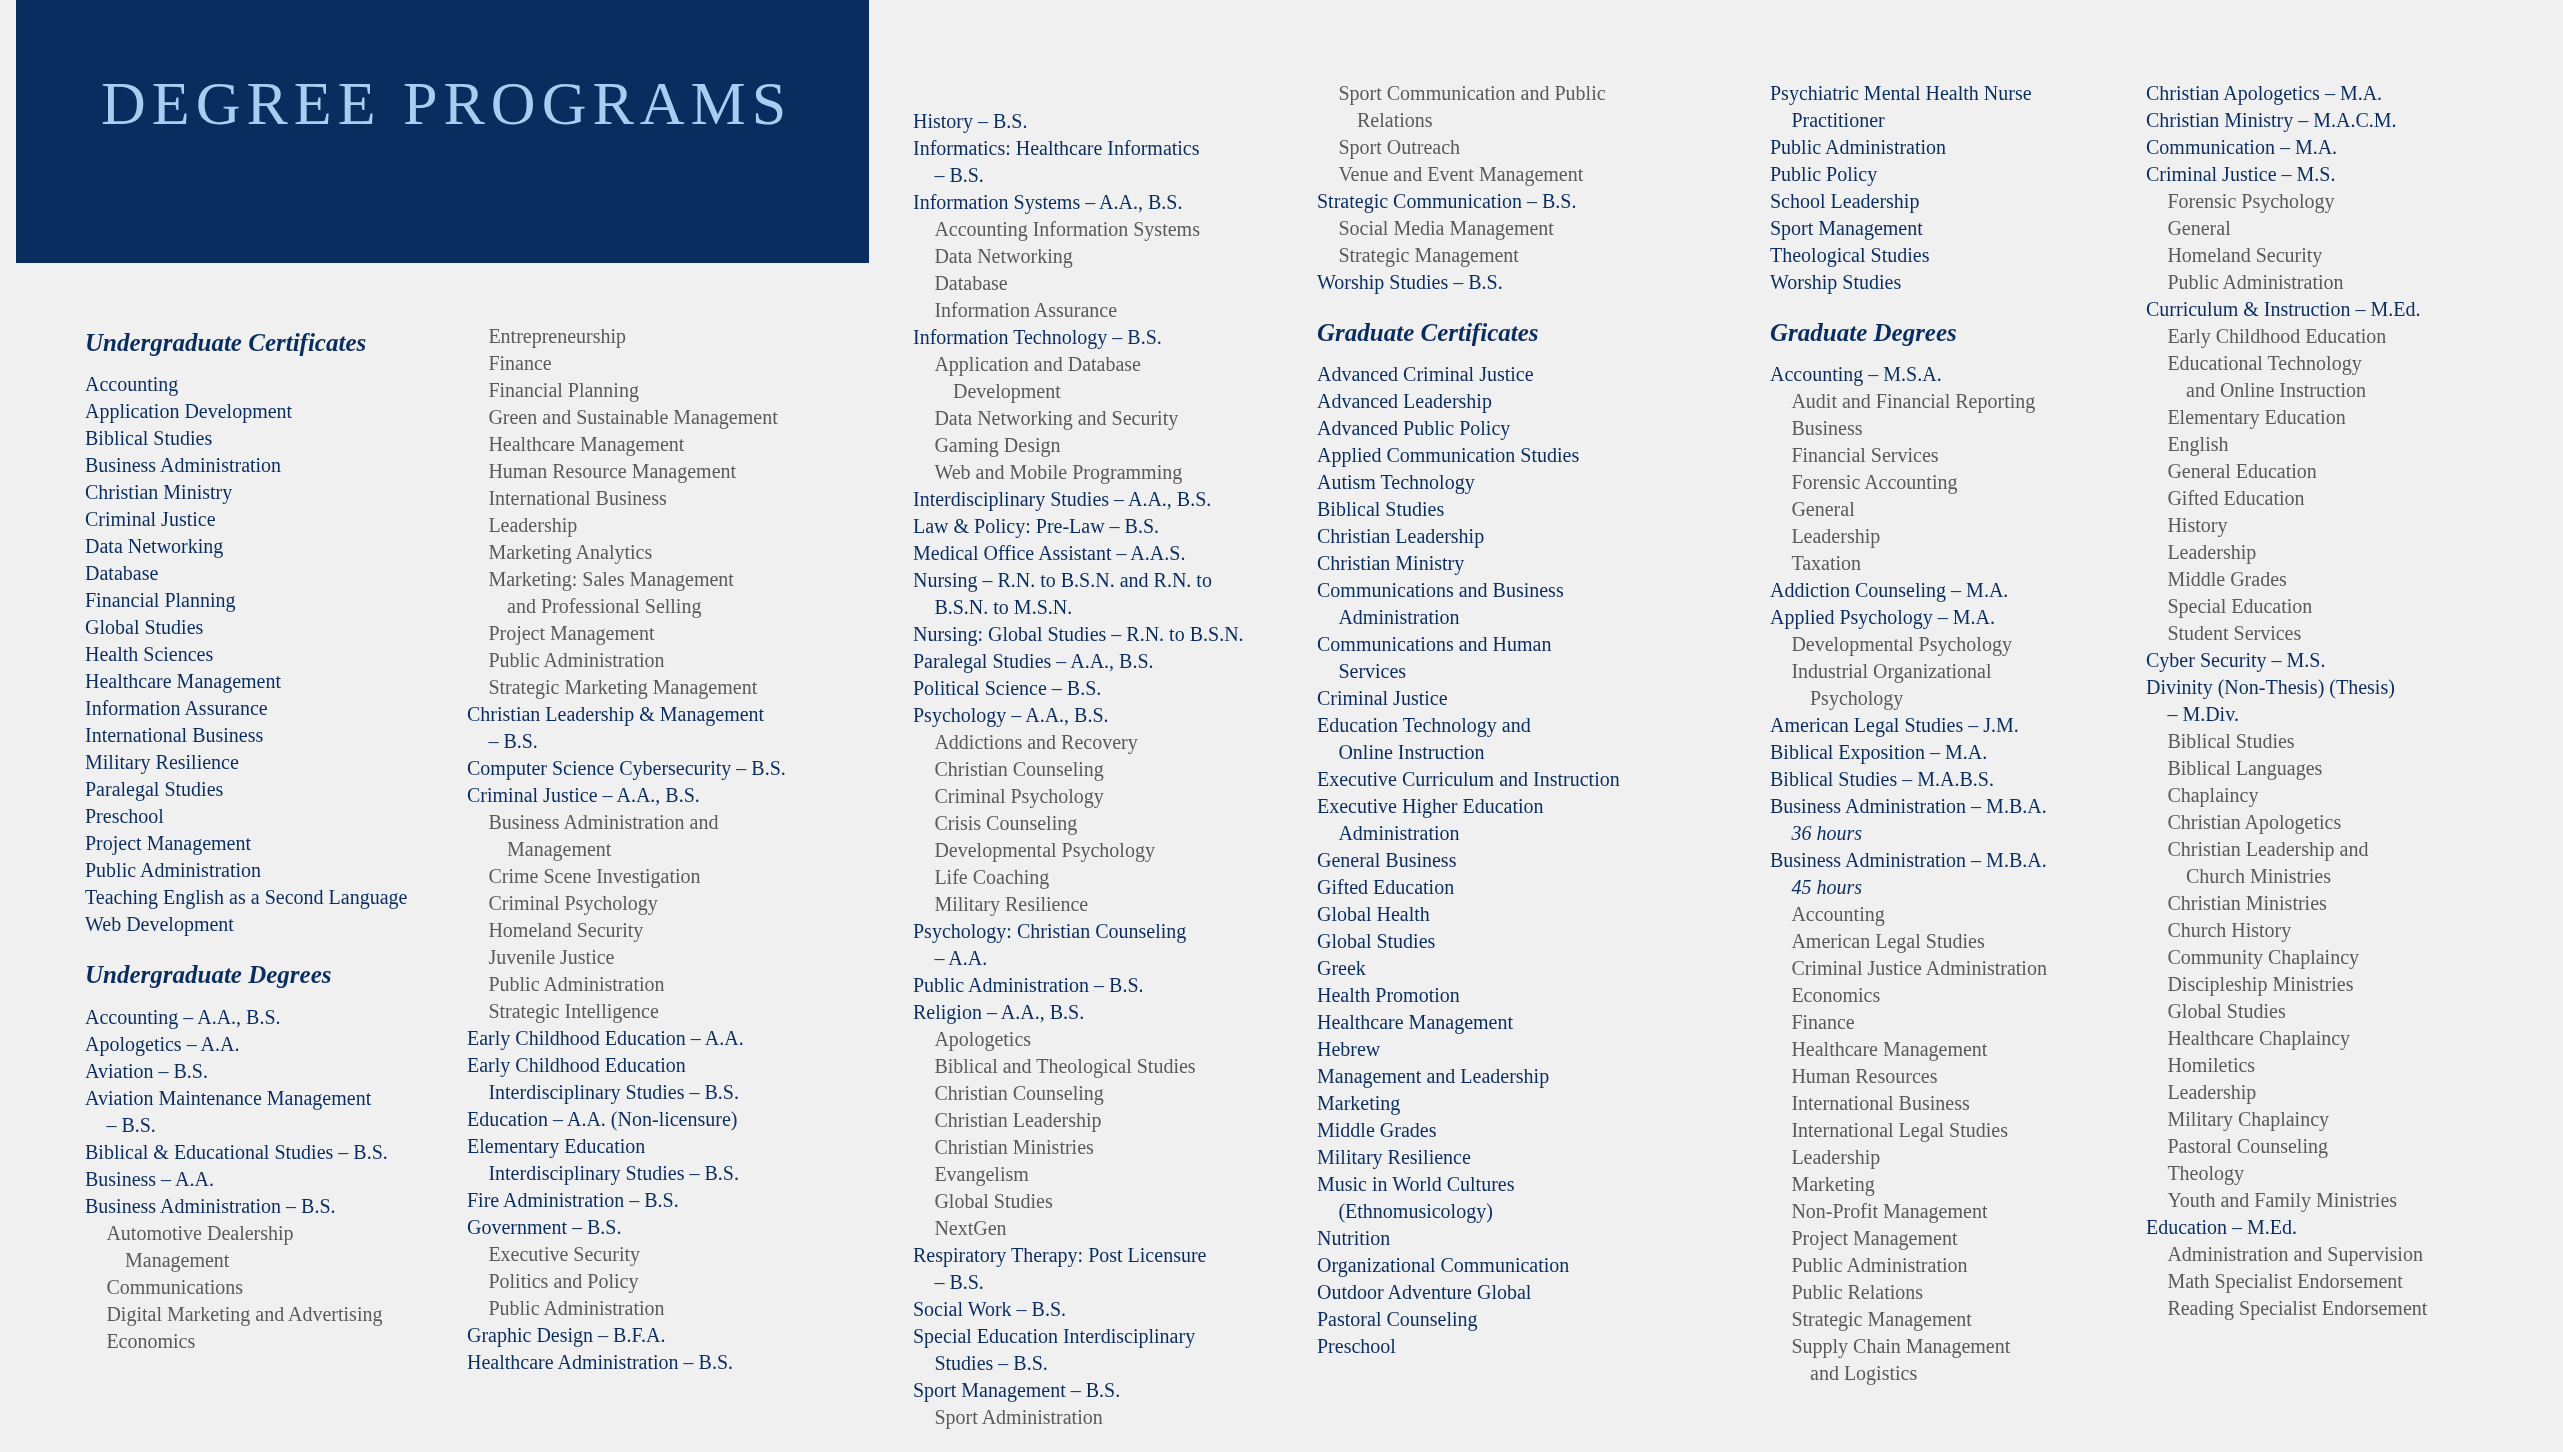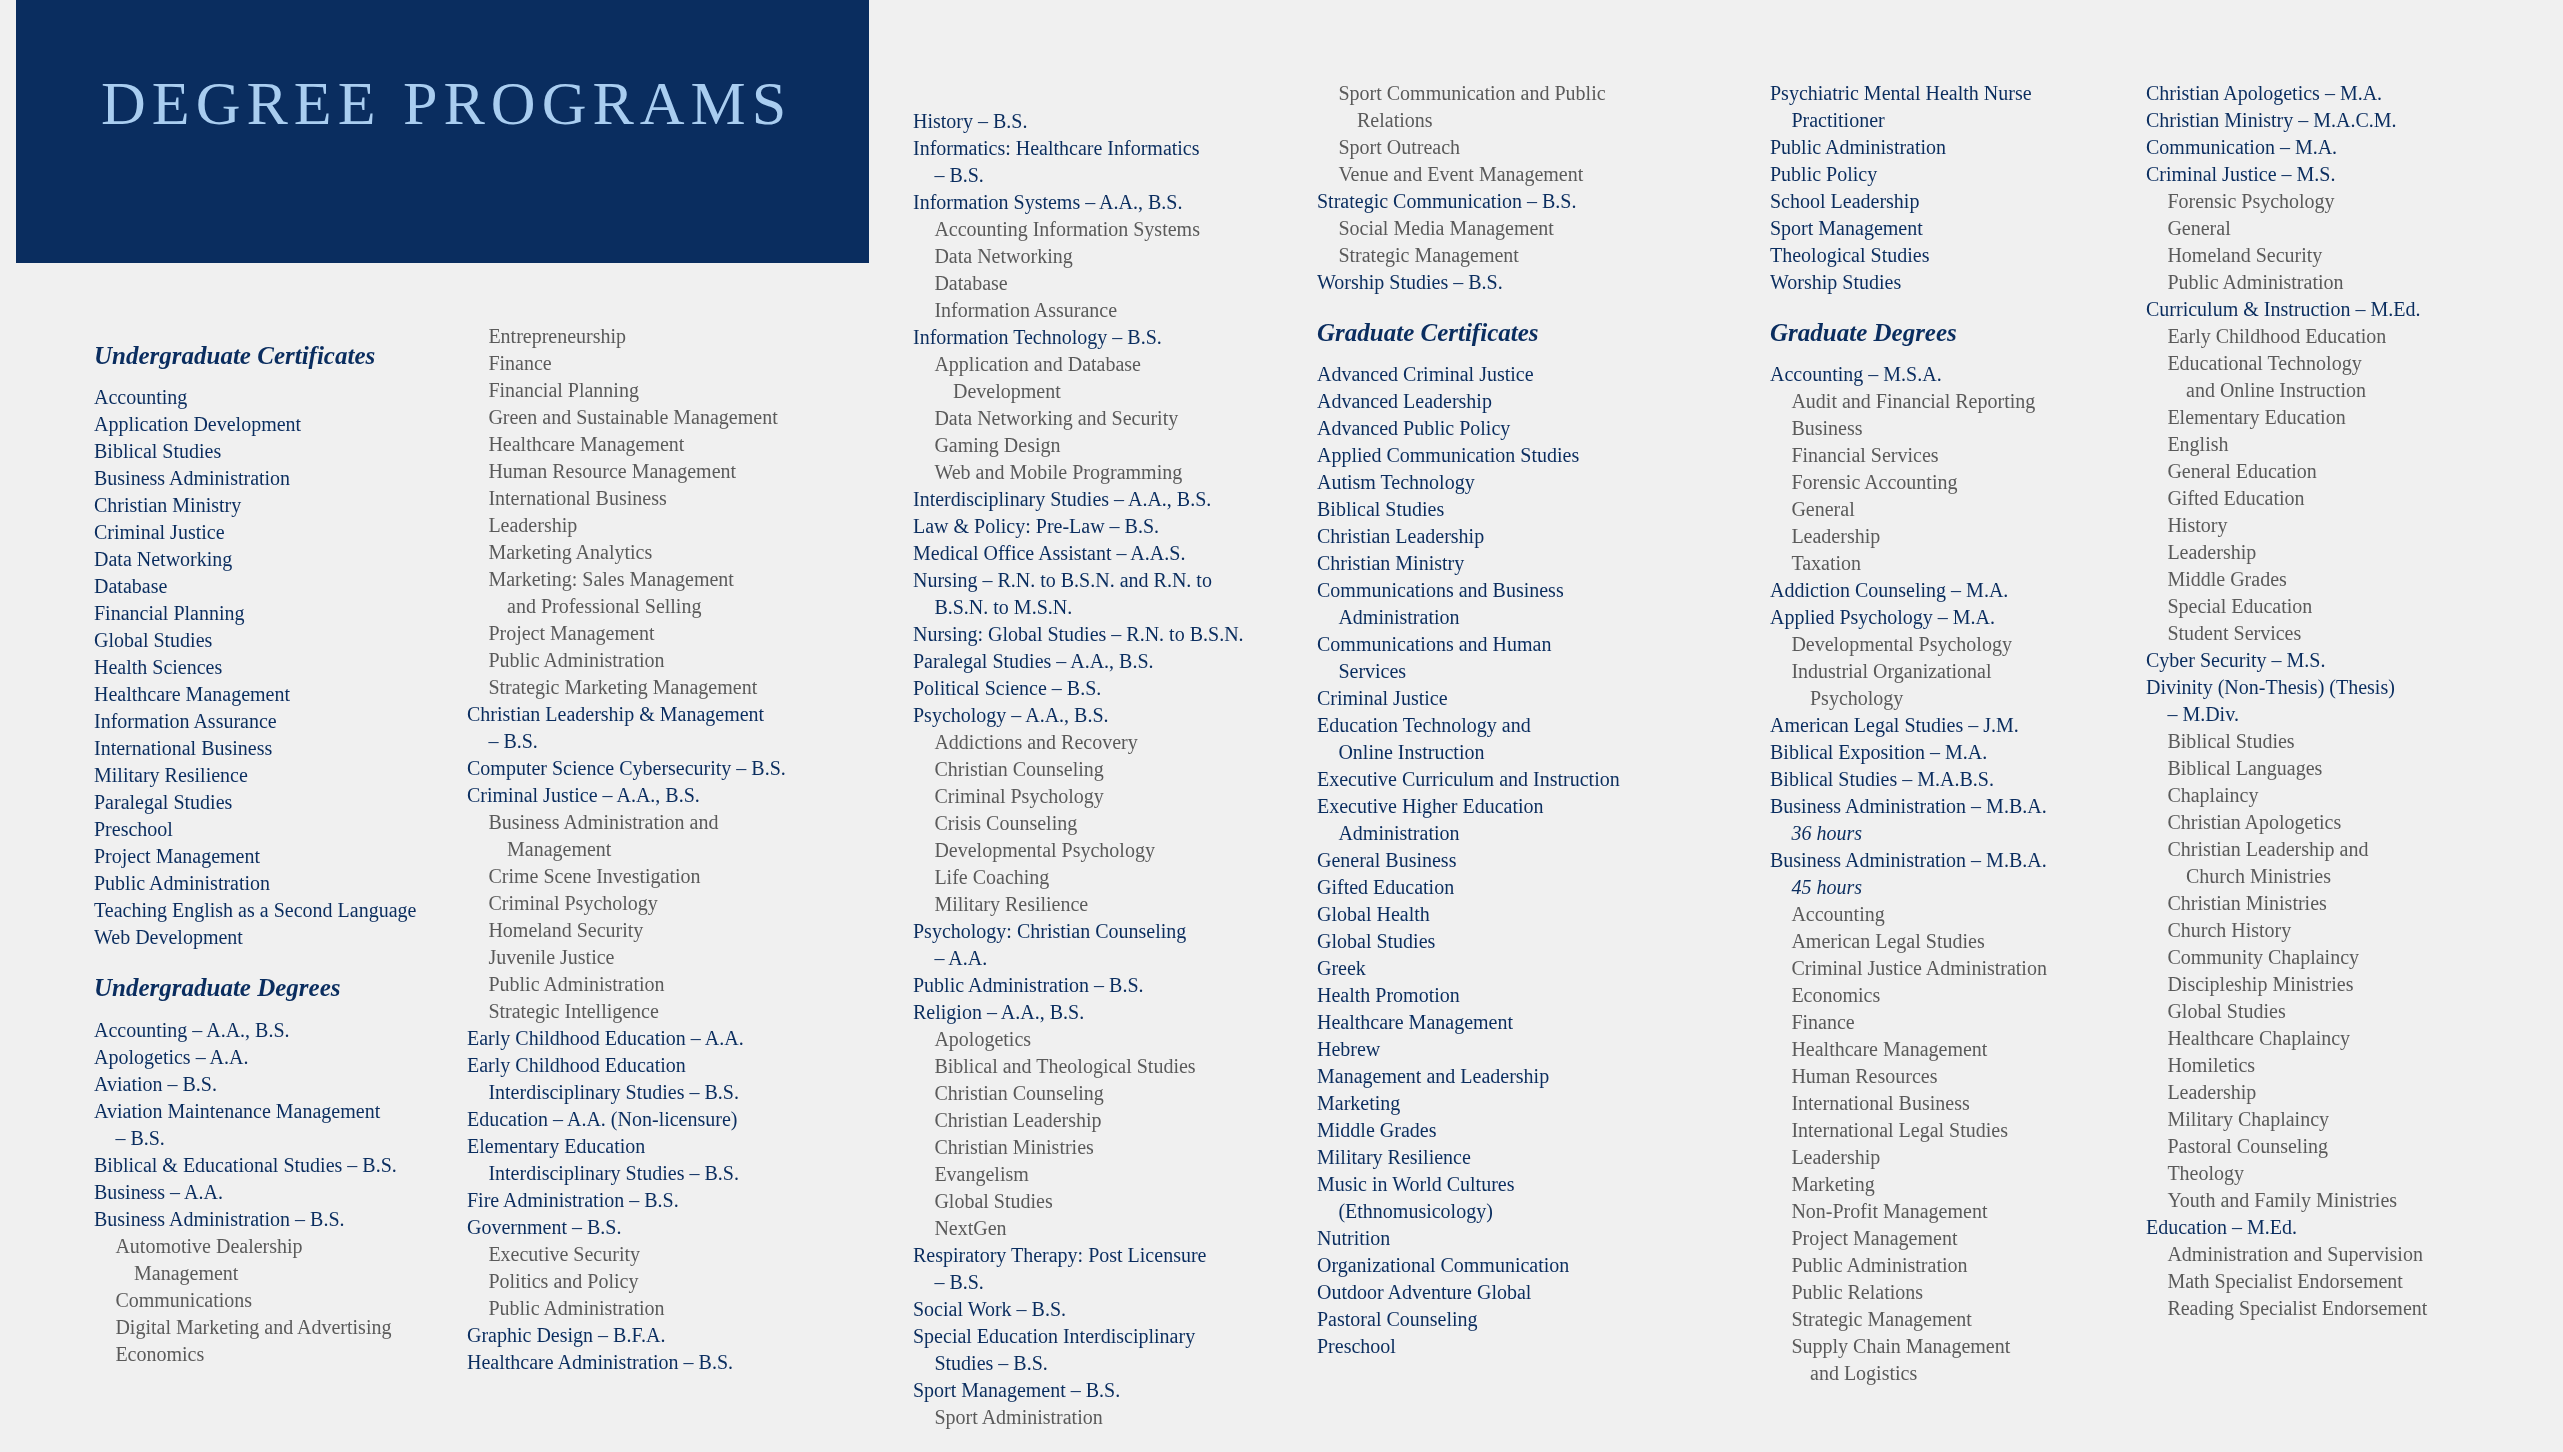--- a/index.html
+++ b/index.html
@@ -37,21 +37,21 @@
     }
     .line.head.first { margin-top:0; }
   </style>
 </head>
 <body>
 
 <div class="header">
   <div class="title">DEGREE PROGRAMS</div>
 </div>
 
-<div class="col" style="left: 85px; top: 338px; margin-left: 9px;">
+<div class="col" style="left: 85px; top: 325px;">
     <div class="line head first">Undergraduate Certificates</div>
     <div class="line main">Accounting</div>
     <div class="line main">Application Development</div>
     <div class="line main">Biblical Studies</div>
     <div class="line main">Business Administration</div>
     <div class="line main">Christian Ministry</div>
     <div class="line main">Criminal Justice</div>
     <div class="line main">Data Networking</div>
     <div class="line main">Database</div>
     <div class="line main">Financial Planning</div>

